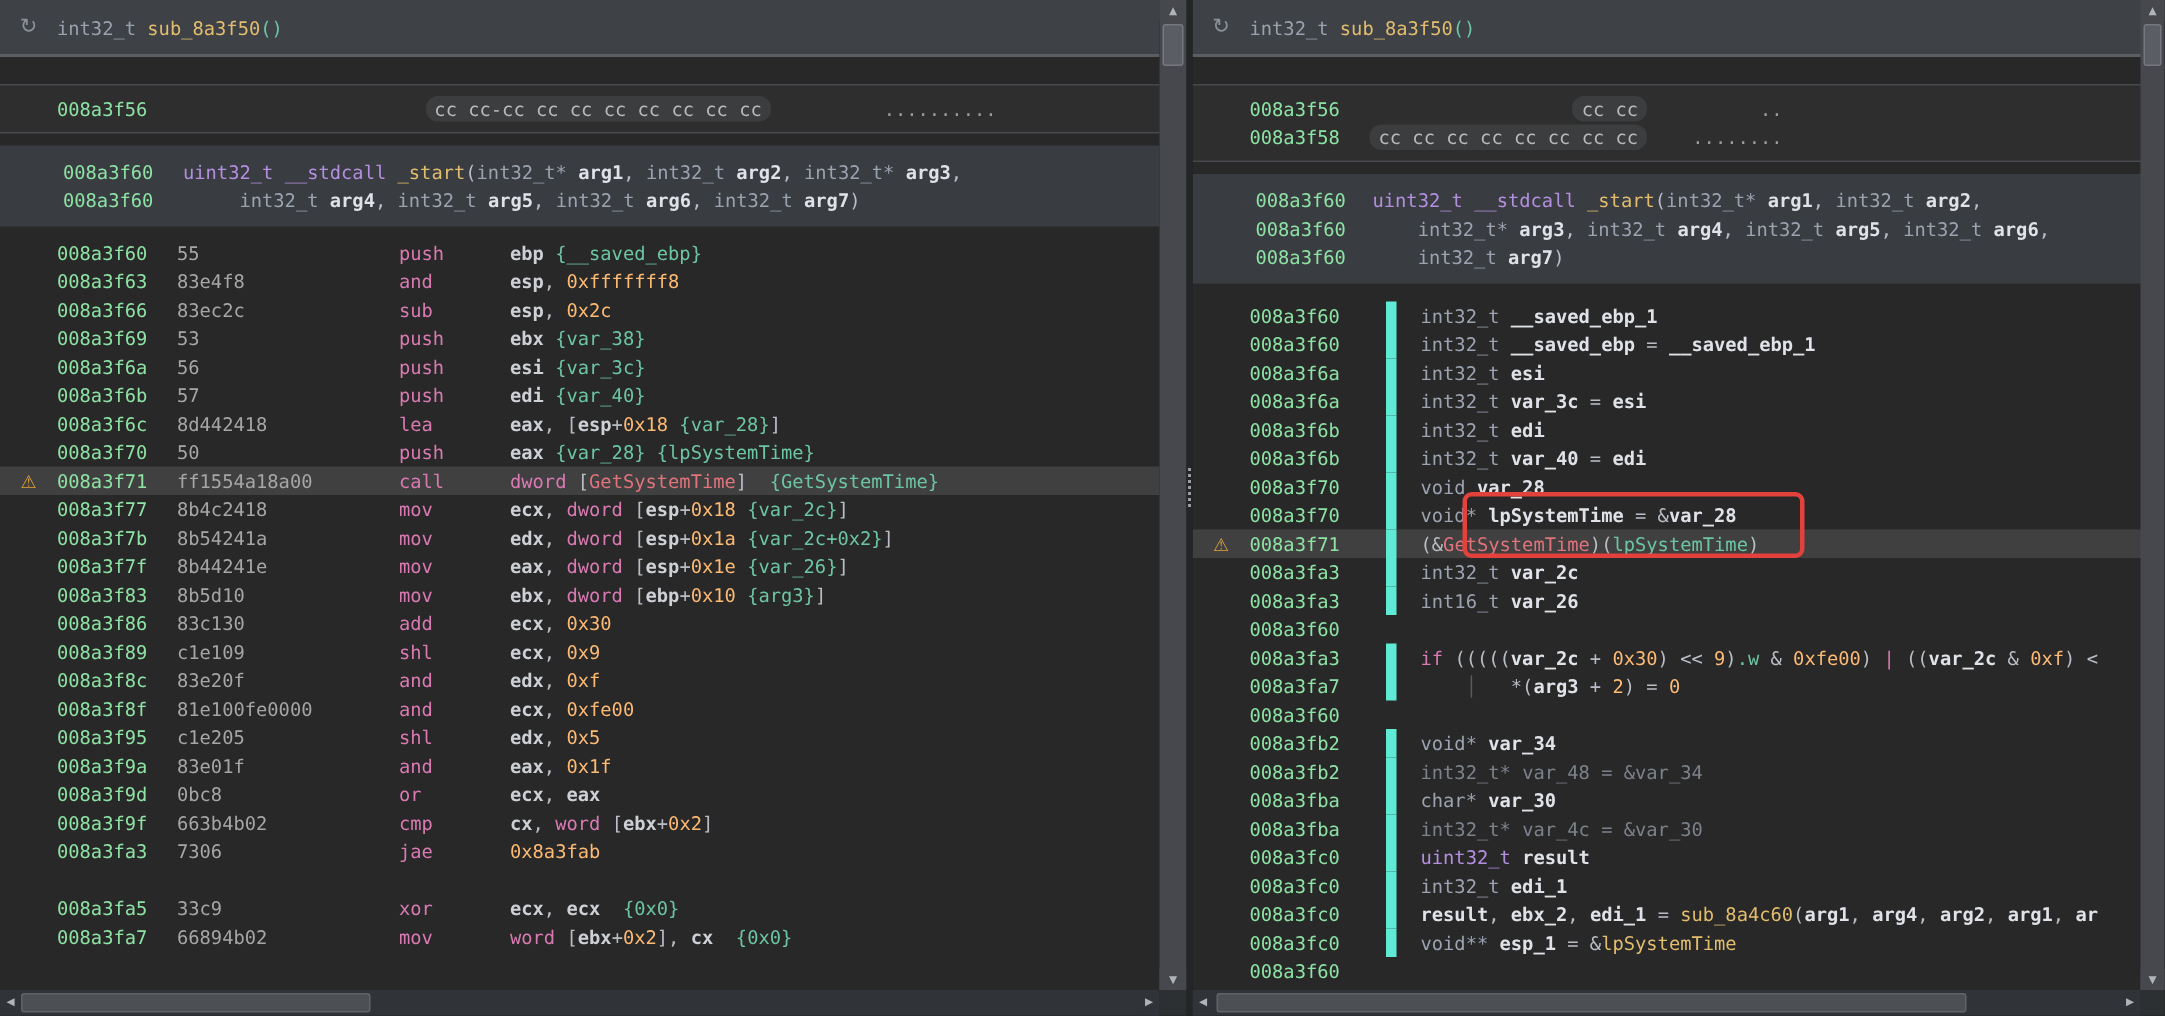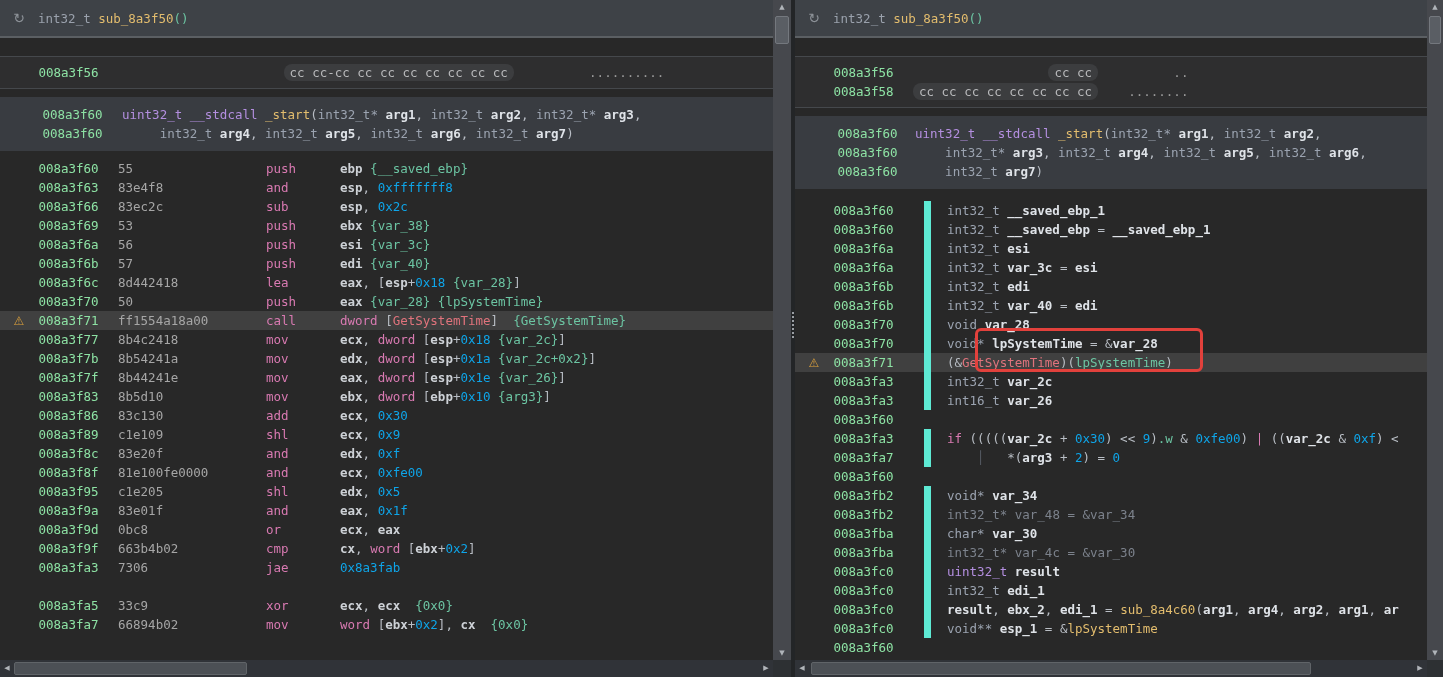--- a/index.html
+++ b/index.html
@@ -19,33 +19,33 @@
 
   .band { background:#2e2e2f; border-top:1px solid #45484c; border-bottom:1px solid #45484c;
           padding:6px 0; }
   .sig-band { background:#393c41; padding:8px 4px; }
   .sp18 { height:18px; } .sp8 { height:8px; } .sp12 { height:12px; }
 
   .row { height:19px; line-height:19px; white-space:pre; width:100%; }
   .row.sel { background:#404040; }
   .gut { display:inline-block; width:38px; text-align:center; color:#e2a43b;
          font-family:"DejaVu Sans", sans-serif; font-size:12px; }
-  .addr { display:inline-block; width:61px; color:#8de2a4;text-align:center; }
+  .addr { display:inline-block; width:61px; color:#8de2a4; }
   .lbytes { display:inline-block; width:148px; margin-left:19px; color:#a6a6a6; }
   .lmn { display:inline-block; width:74px; }
   .lcode { margin-left:19px; }
   .code { display:inline-block; margin-left:17px; }
   .code.scoped { margin-left:30px; padding-left:16px; border-left:7px solid #5eead4; }
   .chip { background:#3c3d3f; border-radius:8px; padding:1px 6px; color:#b9babc; }
   .ascii { color:#9a9a9a; }
 
   .tk { white-space:pre; }
   .tk.mn   { color:#d97ab2; }
   .tk.reg  { color:#cdd1d6; font-weight:bold; }
-  .tk.num  { color:#0ea5e9; }
+  .tk.num  { color:#fdba74; }
   .tk.ann  { color:#6cc5a3; }
   .tk.imp  { color:#e0737c; }
   .tk.fn   { color:#e3bd6e; }
   .tk.typ  { color:#9ba3b0; }
   .tk.ktyp { color:#b48fe0; }
   .tk.txt  { color:#b9bec5; }
   .tk.var  { color:#dfe3e8; font-weight:bold; }
   .tk.gd   { color:#565c64; }
   .row.dim .tk { color:#7c828c !important; font-weight:normal !important; }
 

